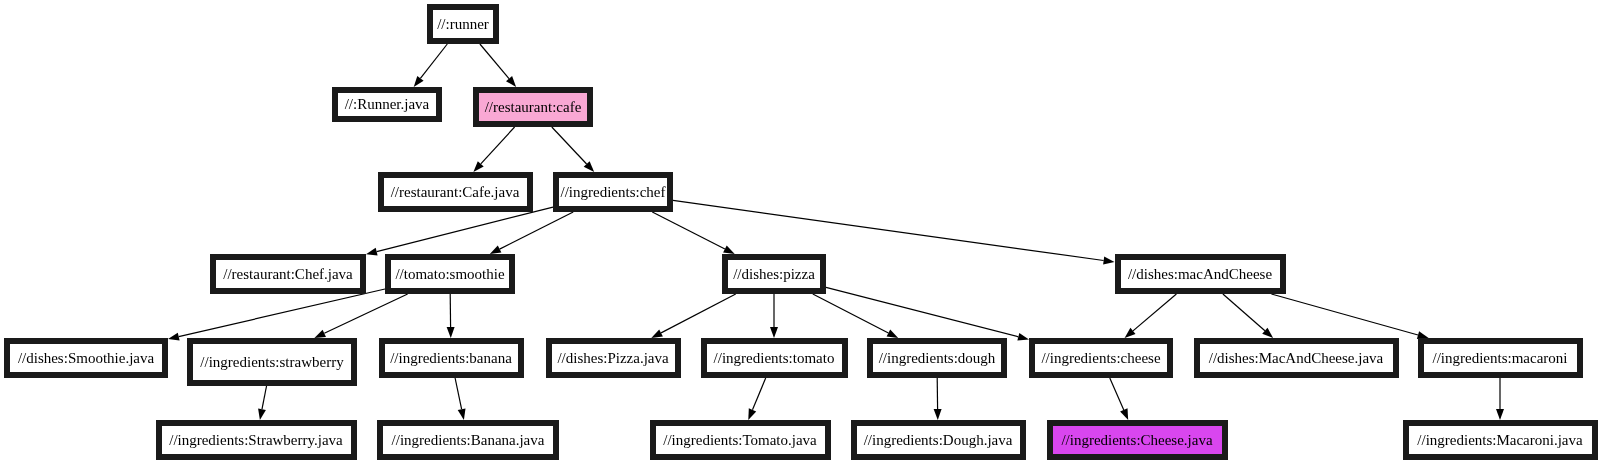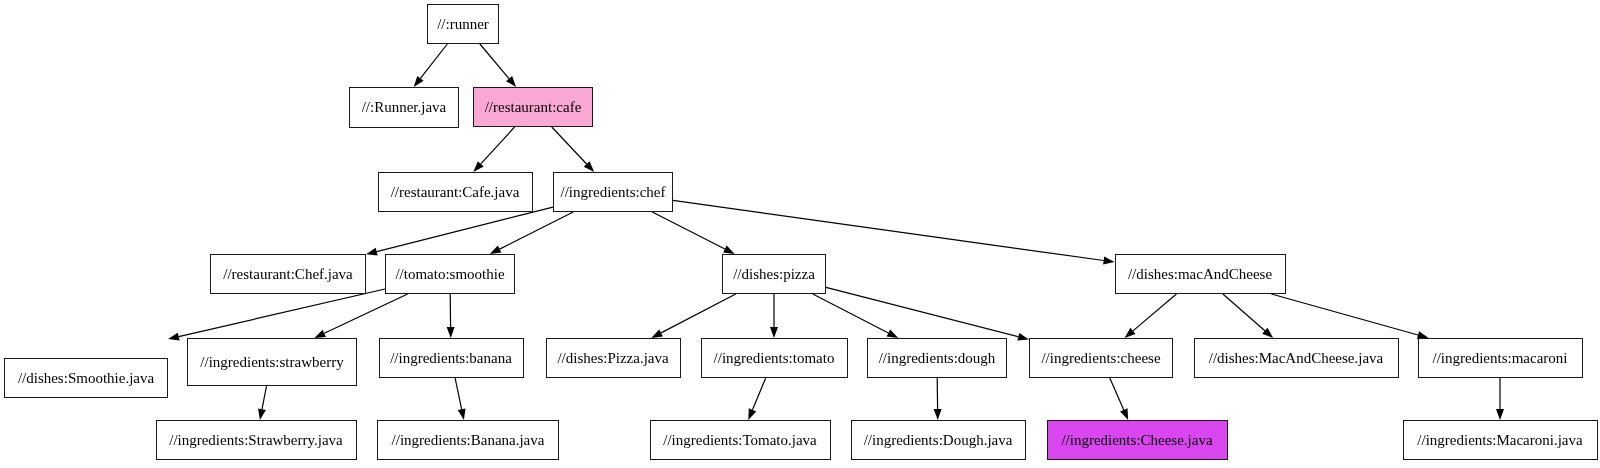--- a/index.html
+++ b/index.html
@@ -19,21 +19,21 @@
     position: absolute;
     left: 0;
     top: 0;
     width: 1600px;
     height: 468px;
   }
   .graph-node {
     position: absolute;
     box-sizing: border-box;
     background: #ffffff;
-    border: 1px solid #0f172a;
+    border: 6px solid #0f172a;
     display: flex;
     align-items: center;
     justify-content: center;
     font-size: 15px;
     color: #000000;
     white-space: nowrap;
     overflow: visible;
   }
 </style>
 </head>
@@ -85,29 +85,29 @@
       <polygon points="1124.6,338.0 1130.4,327.8 1135.5,333.9" fill="#000000"></polygon>
       <line x1="1222.9" y1="294.0" x2="1264.9" y2="330.8" stroke="#000000" stroke-width="1.2"></line>
       <polygon points="1273.1,338.0 1262.2,333.8 1267.5,327.7" fill="#000000"></polygon>
       <line x1="1271.4" y1="294.0" x2="1418.0" y2="335.0" stroke="#000000" stroke-width="1.2"></line>
       <polygon points="1428.6,338.0 1416.9,338.9 1419.1,331.2" fill="#000000"></polygon>
       <line x1="1500.0" y1="378.0" x2="1500.0" y2="409.0" stroke="#000000" stroke-width="1.2"></line>
       <polygon points="1500.0,420.0 1496.0,409.0 1504.0,409.0" fill="#000000"></polygon>
     </svg>
   <div id="nodes-layer">
       <div class="graph-node" style="left: 427px; top: 4px; width: 72px; height: 40px; background: rgb(255, 255, 255); border-color: rgb(26, 26, 26);">//:runner</div>
-      <div class="graph-node" style="left: 349px; top: 87px; width: 110px; height: 41px; background: rgb(255, 255, 255); border-color: rgb(26, 26, 26);">//:Runner.java</div>
+      <div class="graph-node" style="left: 332px; top: 87px; width: 110px; height: 35px; background: rgb(255, 255, 255); border-color: rgb(26, 26, 26);">//:Runner.java</div>
       <div class="graph-node" style="left: 473px; top: 87px; width: 120px; height: 40px; background: #f9a8d4; border-color: rgb(26, 26, 26);">//restaurant:cafe</div>
       <div class="graph-node" style="left: 377.5px; top: 172px; width: 155px; height: 40px; background: rgb(255, 255, 255); border-color: rgb(26, 26, 26);">//restaurant:Cafe.java</div>
       <div class="graph-node" style="left: 553px; top: 172px; width: 120px; height: 40px; background: rgb(255, 255, 255); border-color: rgb(26, 26, 26);">//ingredients:chef</div>
       <div class="graph-node" style="left: 210px; top: 254px; width: 156px; height: 40px; background: rgb(255, 255, 255); border-color: rgb(26, 26, 26);">//restaurant:Chef.java</div>
       <div class="graph-node" style="left: 385px; top: 254px; width: 130px; height: 40px; background: rgb(255, 255, 255); border-color: rgb(26, 26, 26);">//tomato:smoothie</div>
       <div class="graph-node" style="left: 722px; top: 254px; width: 104px; height: 40px; background: rgb(255, 255, 255); border-color: rgb(26, 26, 26);">//dishes:pizza</div>
       <div class="graph-node" style="left: 1114.5px; top: 254px; width: 171px; height: 40px; background: rgb(255, 255, 255); border-color: rgb(26, 26, 26);">//dishes:macAndCheese</div>
-      <div class="graph-node" style="left: 4px; top: 338px; width: 164px; height: 40px; background: rgb(255, 255, 255); border-color: rgb(26, 26, 26); margin-top: 20px;">//dishes:Smoothie.java</div>
+      <div class="graph-node" style="left: 4px; top: 338px; width: 164px; height: 40px; background: rgb(255, 255, 255); border-color: rgb(26, 26, 26);">//dishes:Smoothie.java</div>
       <div class="graph-node" style="left: 187px; top: 338px; width: 170px; height: 48px; background: rgb(255, 255, 255); border-color: rgb(26, 26, 26);">//ingredients:strawberry</div>
       <div class="graph-node" style="left: 378.5px; top: 338px; width: 145px; height: 40px; background: rgb(255, 255, 255); border-color: rgb(26, 26, 26);">//ingredients:banana</div>
       <div class="graph-node" style="left: 545.5px; top: 338px; width: 135px; height: 40px; background: rgb(255, 255, 255); border-color: rgb(26, 26, 26);">//dishes:Pizza.java</div>
       <div class="graph-node" style="left: 700.5px; top: 338px; width: 147px; height: 40px; background: rgb(255, 255, 255); border-color: rgb(26, 26, 26);">//ingredients:tomato</div>
       <div class="graph-node" style="left: 867px; top: 338px; width: 140px; height: 40px; background: rgb(255, 255, 255); border-color: rgb(26, 26, 26);">//ingredients:dough</div>
       <div class="graph-node" style="left: 1029px; top: 338px; width: 144px; height: 40px; background: rgb(255, 255, 255); border-color: rgb(26, 26, 26);">//ingredients:cheese</div>
       <div class="graph-node" style="left: 1193.5px; top: 338px; width: 205px; height: 40px; background: rgb(255, 255, 255); border-color: rgb(26, 26, 26); font-family: Liberation Serif, serif;">//dishes:MacAndCheese.java</div>
       <div class="graph-node" style="left: 1417.5px; top: 338px; width: 165px; height: 40px; background: rgb(255, 255, 255); border-color: rgb(26, 26, 26);">//ingredients:macaroni</div>
       <div class="graph-node" style="left: 155.5px; top: 420px; width: 201px; height: 40px; background: rgb(255, 255, 255); border-color: rgb(26, 26, 26);">//ingredients:Strawberry.java</div>
       <div class="graph-node" style="left: 377px; top: 420px; width: 182px; height: 40px; background: rgb(255, 255, 255); border-color: rgb(26, 26, 26);">//ingredients:Banana.java</div>

